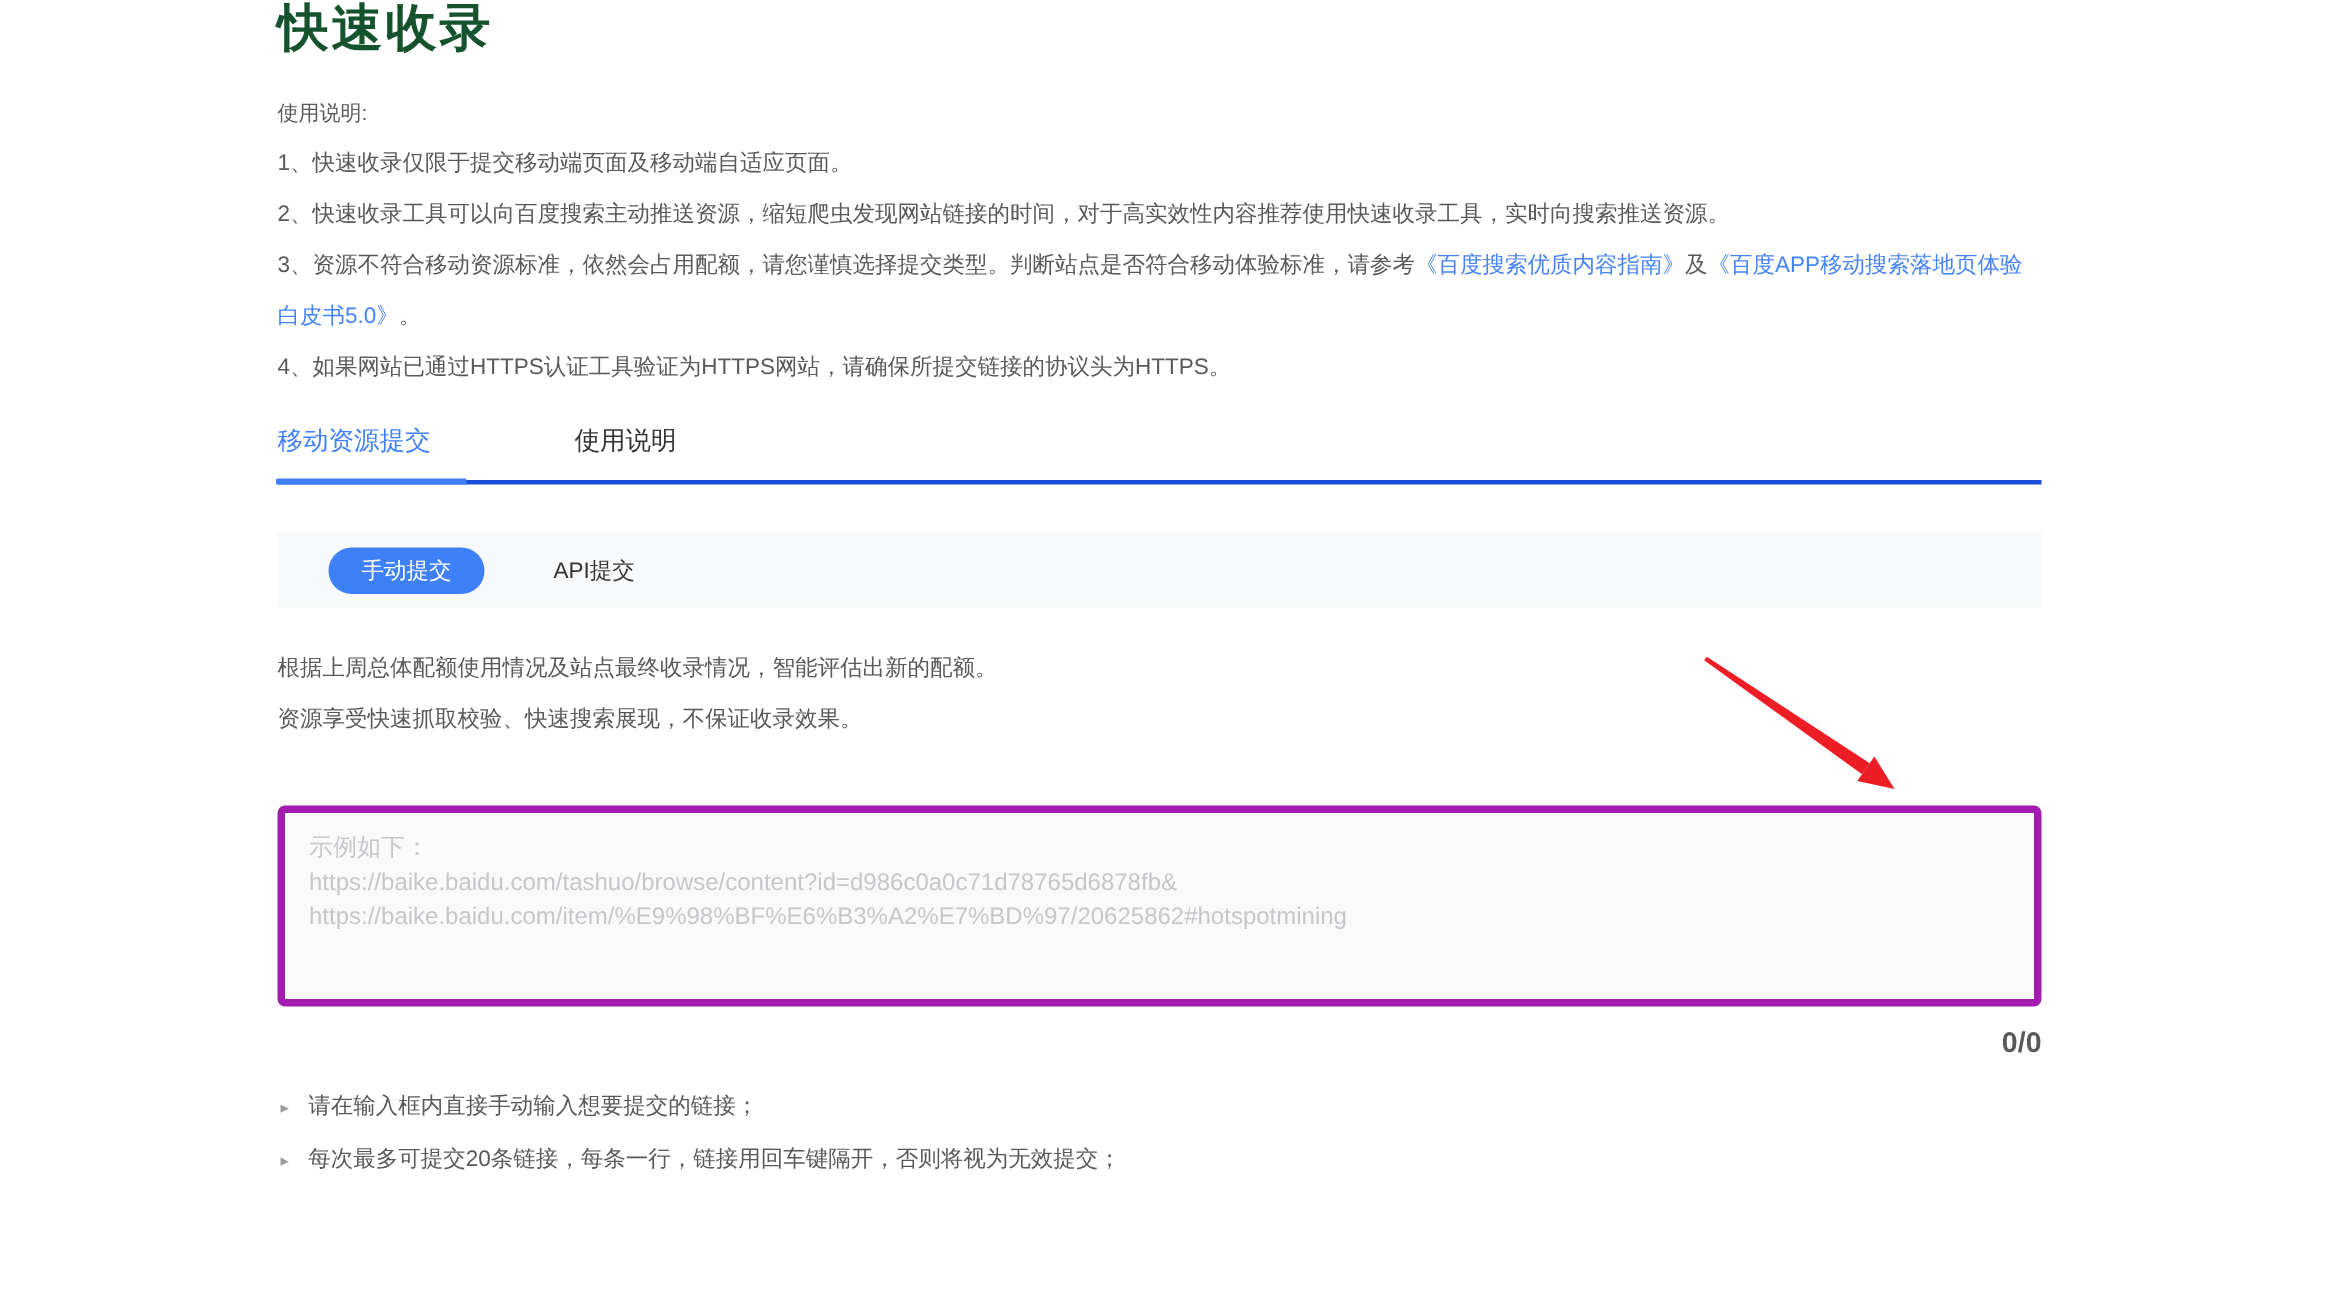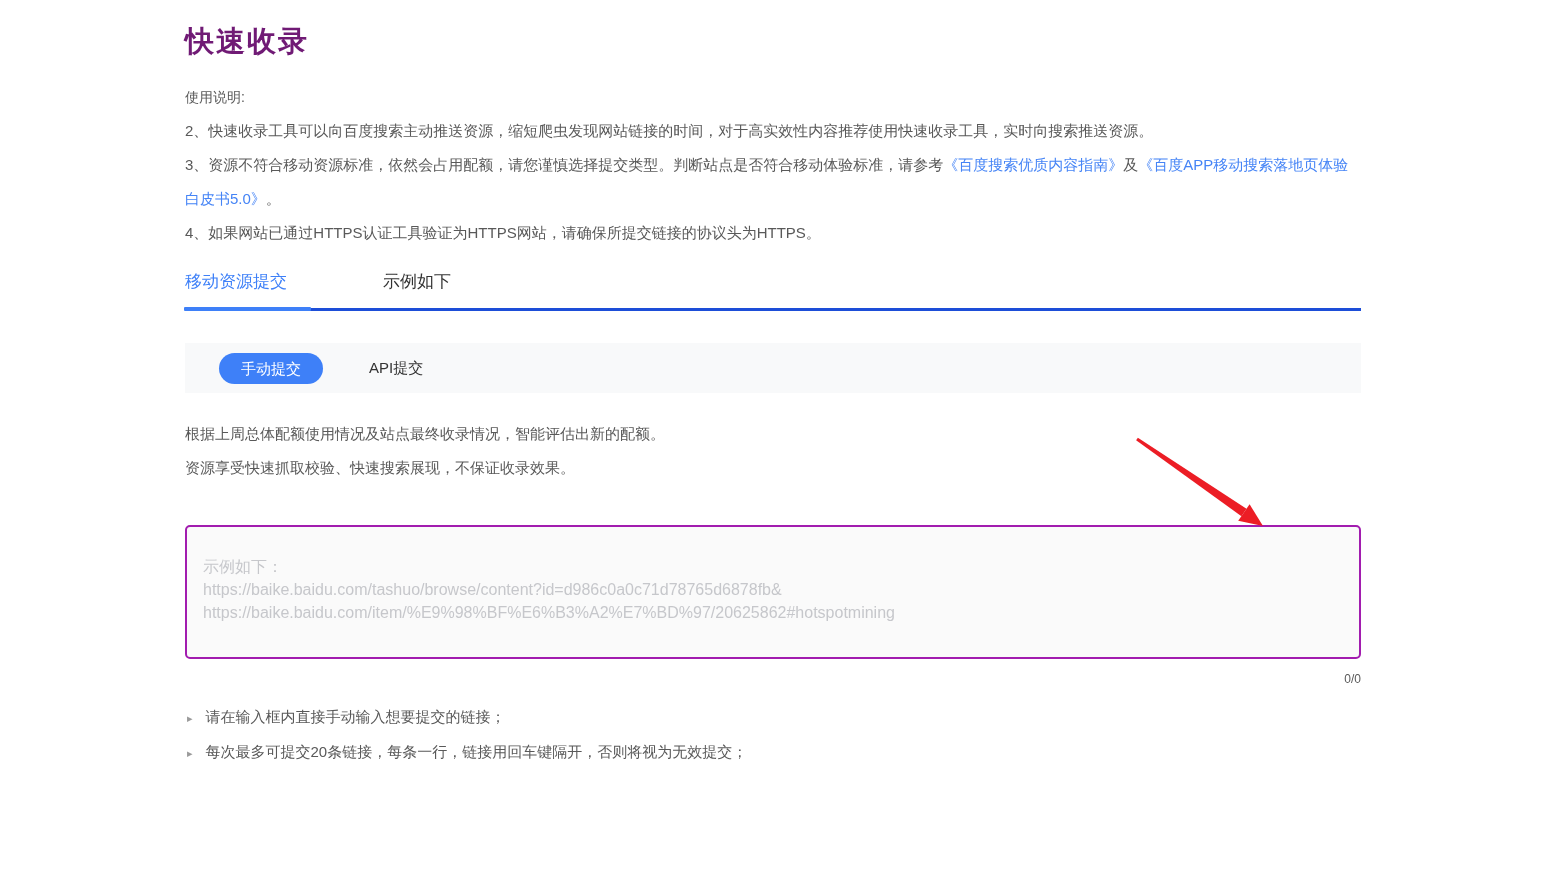--- a/index.html
+++ b/index.html
@@ -1,20 +1,20 @@
 <!DOCTYPE html>
 <html><head>
 <meta charset="utf-8">
 <style>
   * { margin:0; padding:0; box-sizing:border-box; }
   html,body { width:1558px; height:873px; background:#fff; overflow:hidden;
     font-family:"Liberation Sans","DejaVu Sans",sans-serif; }
   #main { position:absolute; left:185px; top:0; width:1176px; }
 
-  .page-title { margin-top:22px; font-size:29px; line-height:38px; font-weight:700; color:#701a75; letter-spacing:2px; }
+  .page-title { font-size:34px; line-height:38px; font-weight:700; color:#14532d; letter-spacing:2px; }
 
   .usage-heading { margin-top:26px; font-size:14px; line-height:22px; color:#595959; }
   .usage-list { list-style:none; margin-top:6px; }
   .usage-list li, .usage-item3 { font-size:15px; line-height:34px; color:#595959; }
   .inline-link { color:#4584f6; text-decoration:none; cursor:pointer; }
 
   .tabs { display:flex; margin-top:20px; border-bottom:3px solid #1d4ed8; }
   .tab { font-size:17px; padding-bottom:15px; margin-right:96px; position:relative; color:#333; cursor:pointer; }
   .tab.active { color:#3e80f8; }
   .tab.active::after { content:""; position:absolute; left:-1px; right:-24px; bottom:-3px; height:4px; background:#3e80f8; border-radius:1px; }
@@ -35,49 +35,50 @@
     border-bottom:3px dotted #4a4a4a;
     background:linear-gradient(90deg,#3c3c3c 0 7%,#6f6f6f 7% 14%,#434343 14% 26%,#9a9a9a 26% 33%,#4a4a4a 33% 45%,#bdbdbd 45% 52%,#555 52% 66%,#e0e0e0 66% 72%,#4a4a4a 72% 84%,#8a8a8a 84% 93%,#555 93% 100%); }
   .redact-right { display:flex; gap:11px; margin-right:6px; }
   .redact-right .blk1 { width:72px; height:15px;
     background:linear-gradient(90deg,#e9e9e9 0 16%,#fbfbfb 16% 23%,#c3c3c3 23% 45%,#dedede 45% 55%,#bcbcbc 55% 72%,#a9a9a9 72% 88%,#d6d6d6 88% 100%); }
   .redact-right .blk2 { width:37px; height:15px;
     background:linear-gradient(90deg,#c9c9c9 0 35%,#f2f2f2 35% 62%,#e2e2e2 62% 100%); }
 
   .arrow-svg { position:absolute; left:1120px; top:430px; width:165px; height:110px; pointer-events:none; }
 
-  .url-textarea { margin-top:40px; width:100%; height:134px; background:#fafafa; border:2px solid #a21caf;
-    border-radius:5px; padding:28px 16px; font-size:16px; line-height:23px; color:#555; resize:none; outline:none;
+  .url-textarea { margin-top:40px; width:100%; height:134px; background:#fafafa; border:5px solid #a21caf;
+    border-radius:5px; padding:12px 16px; font-size:16px; line-height:23px; color:#555; resize:none; outline:none;
     font-family:"Liberation Sans","DejaVu Sans",sans-serif; }
   .url-textarea::placeholder { color:#c6c7cb; }
 
-  .counter { margin-top:9px; text-align:right; font-size:12px; color:#595959; }
+  .counter { margin-top:9px; text-align:right; font-size:19px; color:#595959;font-weight:bold; }
 
   .submit-notes { list-style:none; margin-top:14px; }
   .submit-notes li { font-size:15px; line-height:33px; color:#595959; display:flex; align-items:baseline; }
   .bullet { color:#9a9a9a; font-size:11px; margin-right:13px; margin-left:2px; }
 </style>
 </head>
 <body>
 
 <div id="main">
 
   <h1 class="page-title">快速收录</h1>
 
   <p class="usage-heading">使用说明:</p>
 
   <ul class="usage-list">
+    <li>1、快速收录仅限于提交移动端页面及移动端自适应页面。</li>
     <li>2、快速收录工具可以向百度搜索主动推送资源，缩短爬虫发现网站链接的时间，对于高实效性内容推荐使用快速收录工具，实时向搜索推送资源。</li>
     <li class="usage-item3"><span>3、资源不符合移动资源标准，依然会占用配额，请您谨慎选择提交类型。判断站点是否符合移动体验标准，请参考</span><a class="inline-link">《百度搜索优质内容指南》</a><span>及</span><a class="inline-link">《百度APP移动搜索落地页体验白皮书5.0》</a><span>。</span></li>
     <li>4、如果网站已通过HTTPS认证工具验证为HTTPS网站，请确保所提交链接的协议头为HTTPS。</li>
   </ul>
 
   <div class="tabs">
     <div class="tab active">移动资源提交</div>
-    <div class="tab">示例如下</div>
+    <div class="tab">使用说明</div>
   </div>
 
   <div class="mode-bar">
     <button class="mode-pill">手动提交</button>
     <button class="mode-plain">API提交</button>
   </div>
 
   <div class="quota-notes">
     <p>根据上周总体配额使用情况及站点最终收录情况，智能评估出新的配额。</p>
     <p>资源享受快速抓取校验、快速搜索展现，不保证收录效果。</p>

